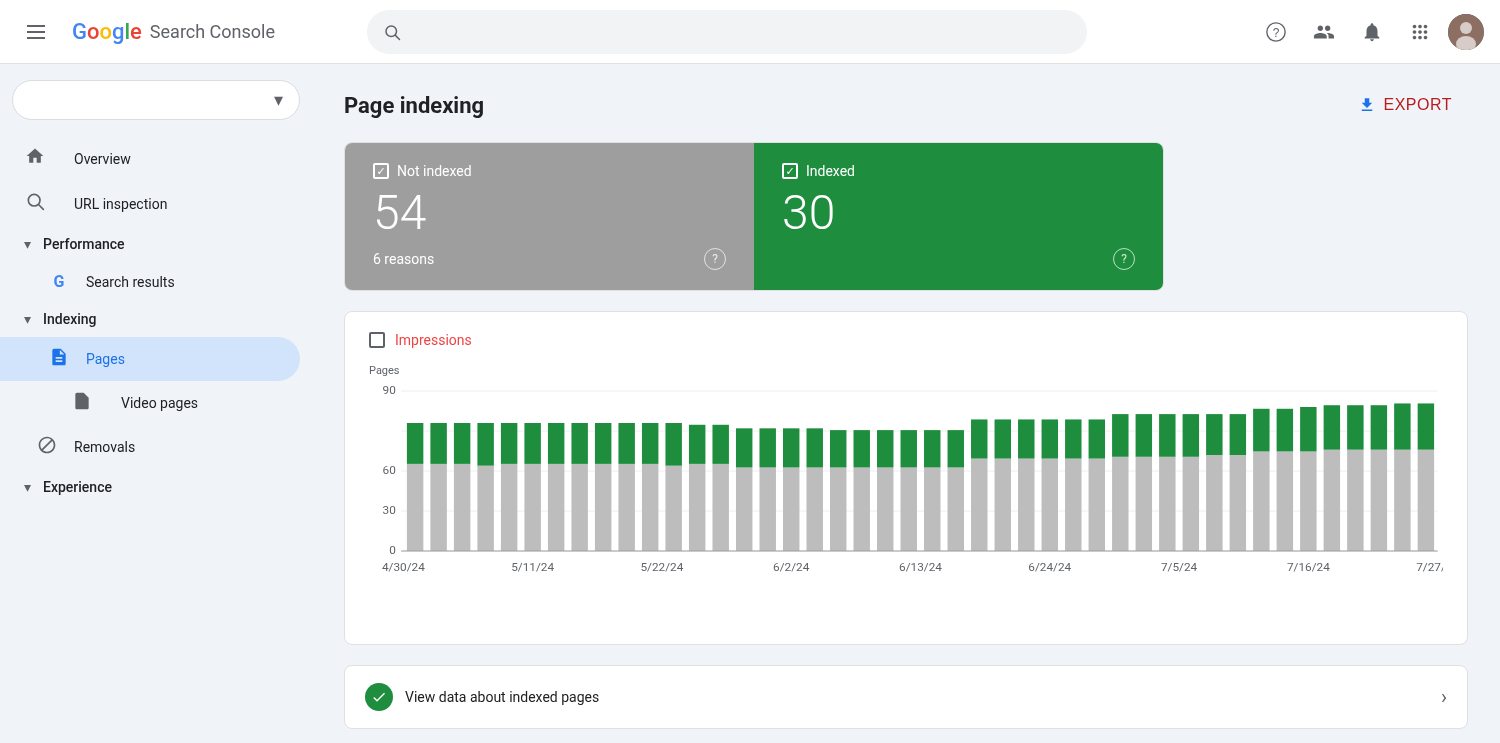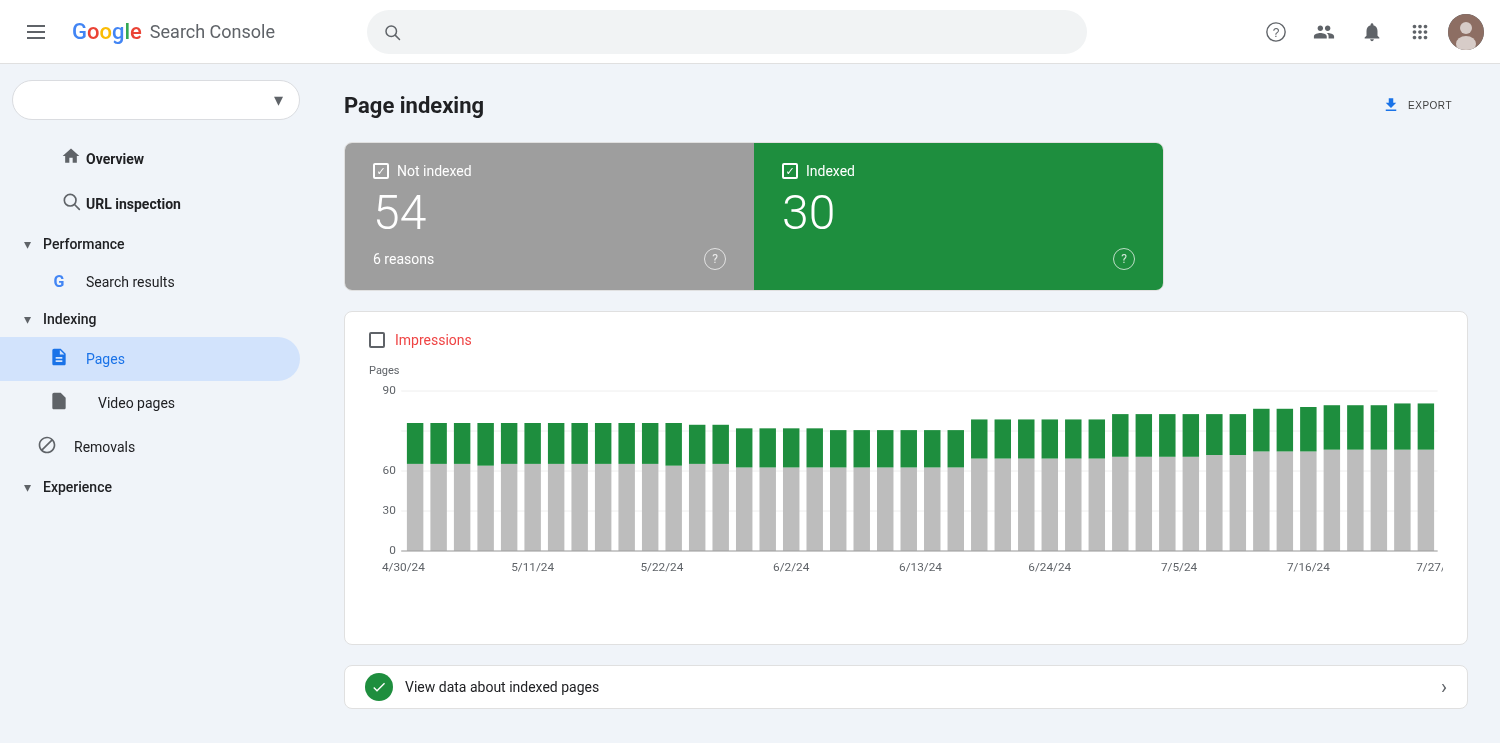--- a/index.html
+++ b/index.html
@@ -119,29 +119,28 @@
       cursor: pointer;
       width: 100%;
       font-size: 14px;
       color: #202124;
     }
     .chevron-down { color: #5f6368; font-size: 18px; }
 
     .nav-item {
       display: flex;
       align-items: center;
-      gap: 4px;
+      gap: 28px;
       padding: 10px 24px;
       cursor: pointer;
       border-radius: 0 24px 24px 0;
       margin-right: 12px;
       color: #202124;
       font-size: 14px;
-      font-weight: 700;
-      margin-left: 36px;
+      font-weight: 400;
     }
     .nav-item .icon { color: #5f6368; font-size: 20px; width: 22px; text-align: center; }
 
     .nav-section-header {
       display: flex;
       align-items: center;
       gap: 12px;
       padding: 10px 24px;
       cursor: pointer;
       color: #202124;
@@ -187,22 +186,22 @@
       font-weight: 700;
       color: #202124;
     }
     .export-btn {
       display: flex;
       align-items: center;
       gap: 8px;
       background: none;
       border: none;
       cursor: pointer;
-      color: #404040;
-      font-size: 10px;
+      color: #b91c1c;
+      font-size: 16px;
       font-weight: 500;
       letter-spacing: 0.5px;
       text-transform: uppercase;
       padding: 8px 16px;
       border-radius: 4px;
     }
 
     
     .stats-row {
       display: flex;
@@ -290,21 +289,21 @@
     }
     .chart-svg-area {
       width: 100%;
     }
 
     
     .bottom-card {
       background: #fff;
       border-radius: 8px;
       border: 1px solid #e0e0e0;
-      padding: 7px 20px;
+      padding: 17px 20px;
       display: flex;
       align-items: center;
       justify-content: space-between;
       cursor: pointer;
     }
     .bottom-card-left {
       display: flex;
       align-items: center;
       gap: 12px;
     }
@@ -437,21 +436,21 @@
 
     <div class="nav-sub-item active" style="padding-left: 48px;">
       <span class="icon">
         <svg width="20" height="20" viewBox="0 0 24 24" fill="#1a73e8">
           <path d="M14 2H6c-1.1 0-2 .9-2 2v16c0 1.1.9 2 2 2h12c1.1 0 2-.9 2-2V8l-6-6zm2 16H8v-2h8v2zm0-4H8v-2h8v2zm-3-5V3.5L18.5 9H13z"></path>
         </svg>
       </span>
       <span>Pages</span>
     </div>
 
-    <div class="nav-sub-item" style="padding-left: 48px; gap: 28px;">
+    <div class="nav-sub-item" style="padding-left: 71px; gap: 28px;">
       <span class="icon">
         <svg width="20" height="20" viewBox="0 0 24 24" fill="#5f6368">
           <path d="M14 2H6c-1.1 0-2 .9-2 2v16c0 1.1.9 2 2 2h12c1.1 0 2-.9 2-2V8l-6-6zm-1 9l-3 1.5V11H8v5h2v-1.5l3 1.5V11z"></path>
         </svg>
       </span>
       <span>Video pages</span>
     </div>
 
 
     <div class="nav-sub-item" style="">

